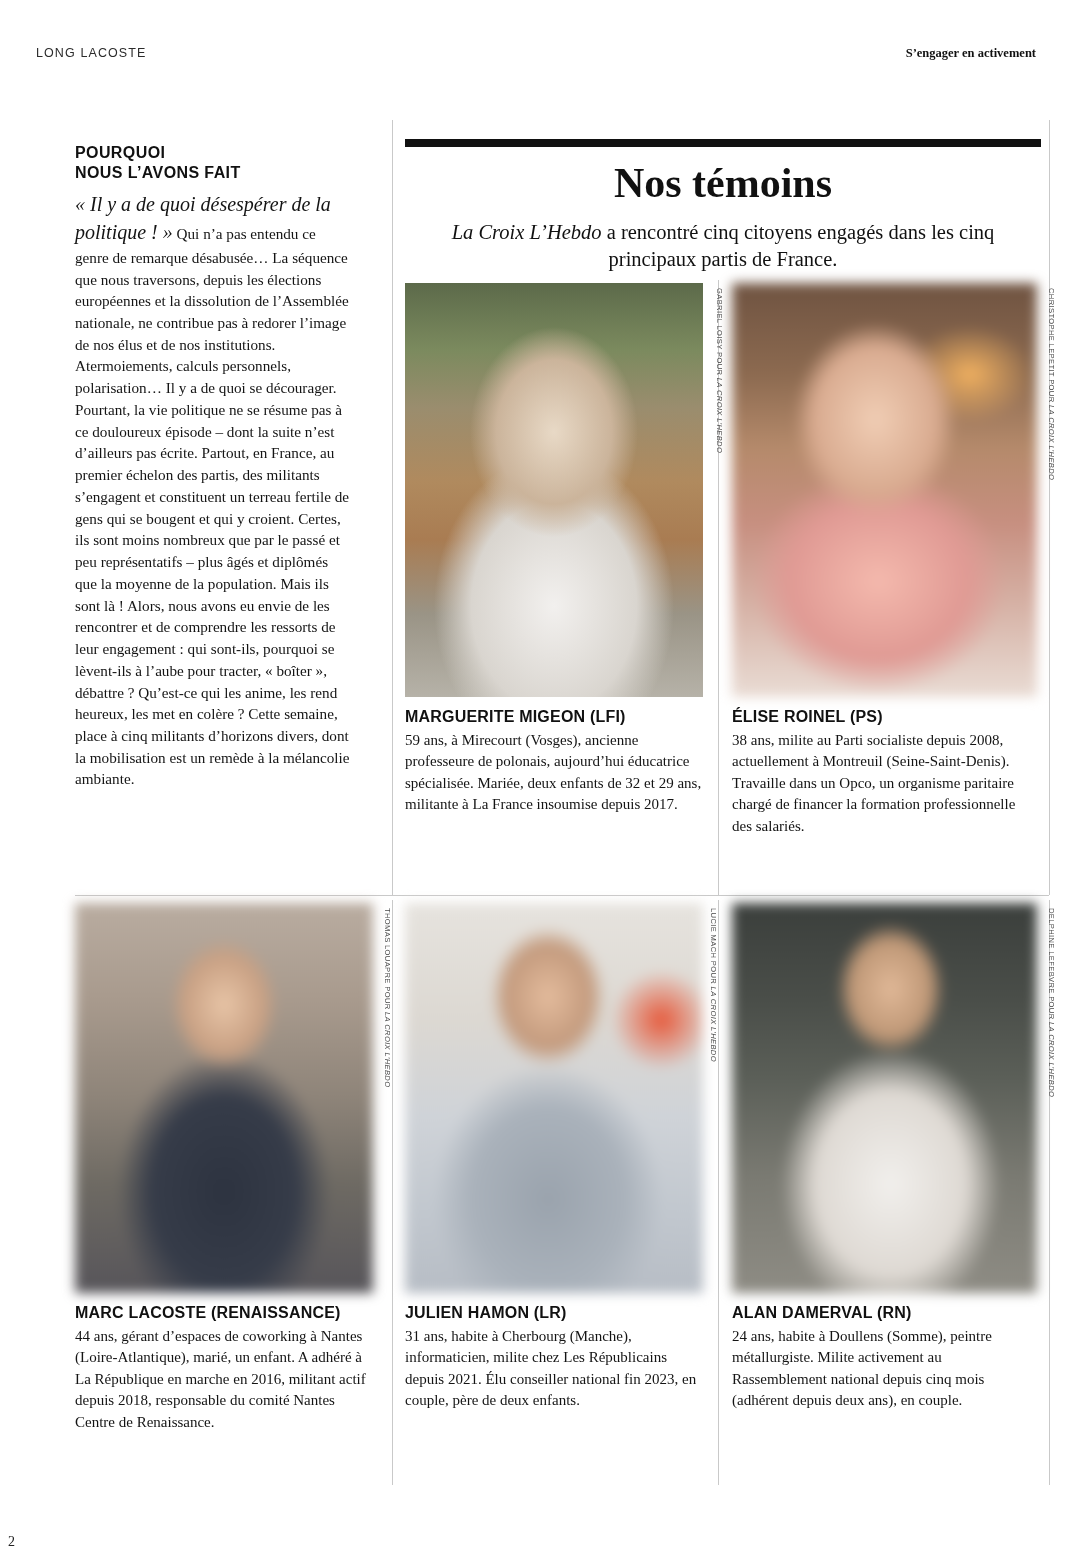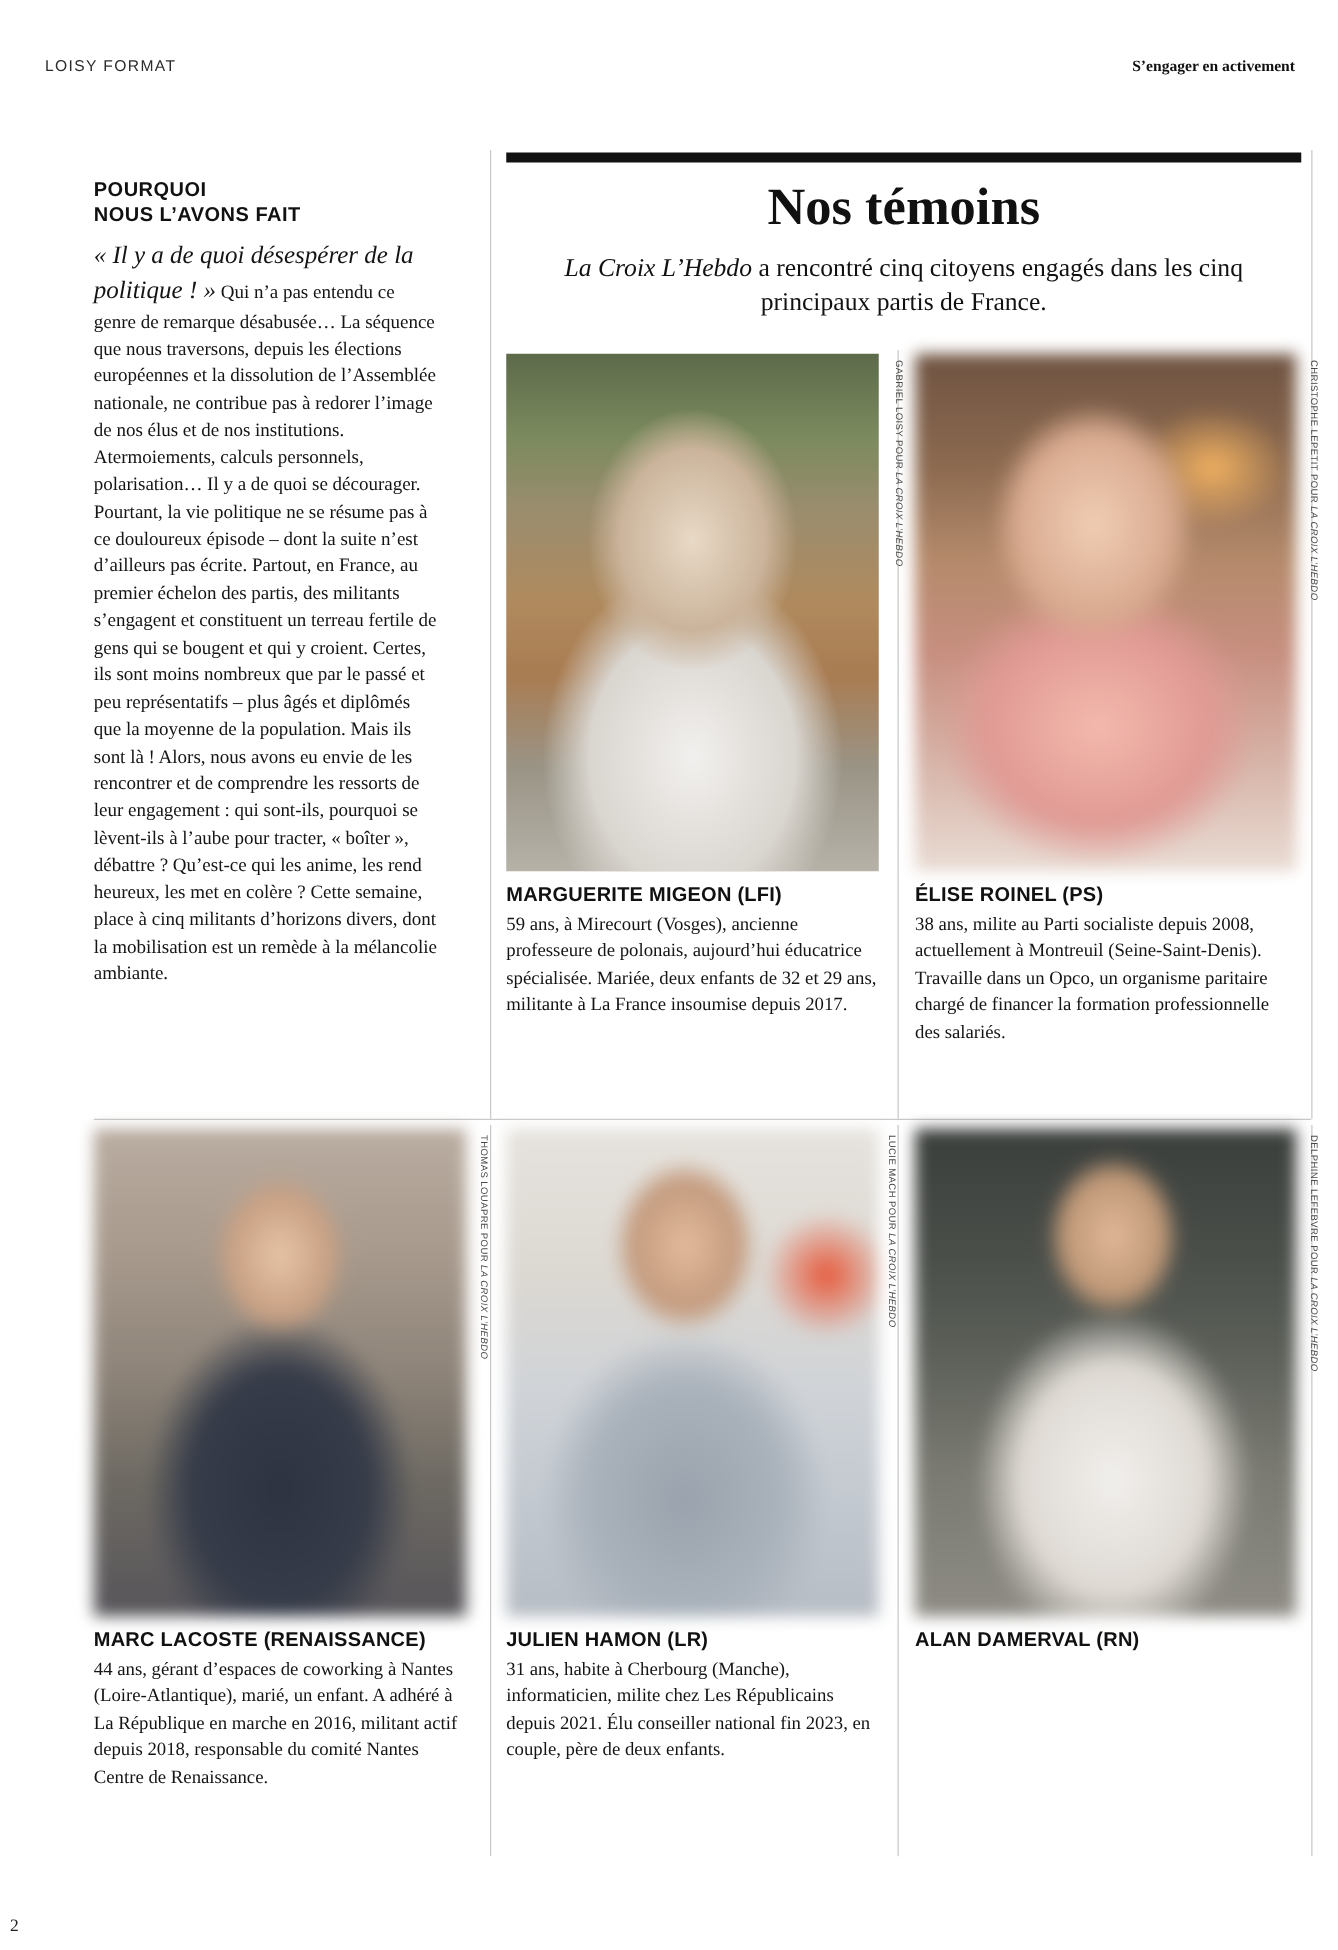--- a/index.html
+++ b/index.html
@@ -85,21 +85,21 @@
   .hrule {
     position: absolute;
     height: 1px;
     background: #c9c9c9;
   }
 
   
   .titleblock {
     position: absolute;
     left: 405px;
-    top: 122px;
+    top: 139px;
     width: 636px;
   }
   .titlebar {
     height: 8px;
     background: #111;
     width: 100%;
   }
   .maintitle {
     margin: 14px 0 0 0;
     text-align: center;
@@ -203,21 +203,21 @@
       linear-gradient(180deg, #3b3f3c 0%, #4a4e49 25%, #5b5f58 45%, #7a7a72 70%, #8e8c84 100%);
     filter: blur(6px);
   }
 </style>
 </head>
 <body>
 
 <div class="page">
 
   <div class="runhead">
-    <div class="runhead-left">LOISY FORMAT</div>
+    <div class="runhead-left">LONG LACOSTE</div>
     <div class="runhead-right">S’engager en activement</div>
   </div>
 
   <div class="leftcol">
     <h2>
       <span>POURQUOI</span><br>
       <span>NOUS L’AVONS FAIT</span>
     </h2>
     <div class="body">
       <span class="lede">« Il y a de quoi désespérer de la politique ! »</span>
@@ -273,20 +273,21 @@
     <div class="cap-name">JULIEN HAMON (LR)</div>
     <div class="cap-body">31 ans, habite à Cherbourg (Manche), informaticien, milite chez Les Républicains depuis 2021. Élu conseiller national fin 2023, en couple, père de deux enfants.</div>
   </div>
   <div class="credit" style="left:718px; top:908px; transform: rotate(90deg);">
     <span>LUCIE MACH POUR </span><span class="it">LA CROIX L’HEBDO</span>
   </div>
 
   <div class="card" style="left:732px; top:903px; width:305px;">
     <div class="photo img-alan" style="width:305px; height:390px;"></div>
     <div class="cap-name">ALAN DAMERVAL (RN)</div>
+    <div class="cap-body">24 ans, habite à Doullens (Somme), peintre métallurgiste. Milite activement au Rassemblement national depuis cinq mois (adhérent depuis deux ans), en couple.</div>
   </div>
   <div class="credit" style="left:1056px; top:908px; transform: rotate(90deg);">
     <span>DELPHINE LEFEBVRE POUR </span><span class="it">LA CROIX L’HEBDO</span>
   </div>
 
   <div class="pagenum">2</div>
 
 </div>
 
 </body></html>

